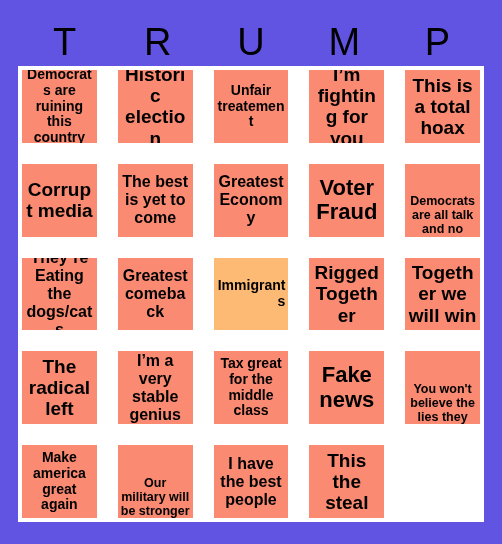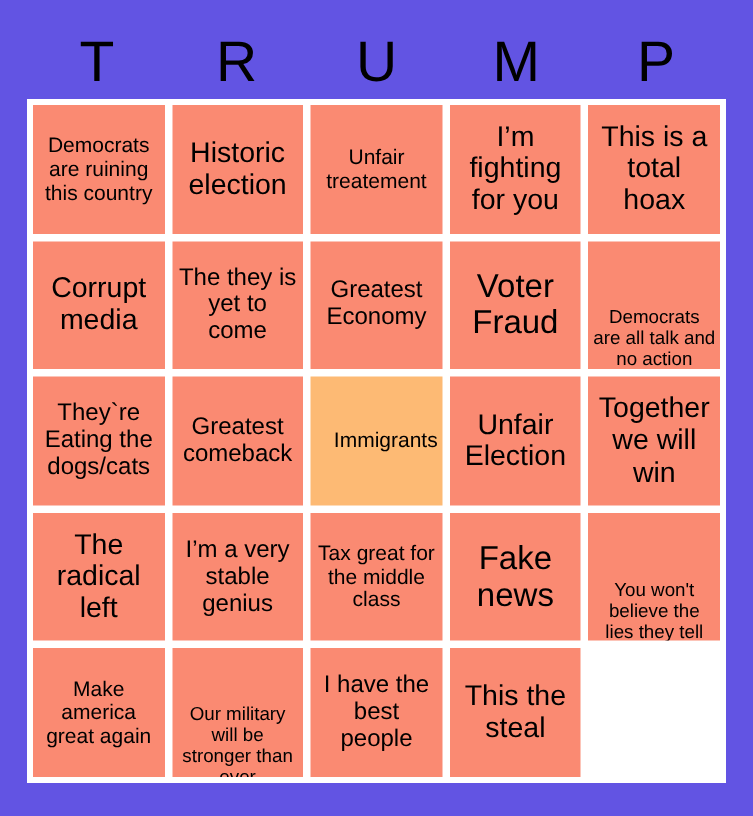--- a/index.html
+++ b/index.html
@@ -43,21 +43,22 @@
     left: 18px;
     top: 66px;
     width: 466px;
     height: 456px;
     background: #ffffff;
     box-sizing: border-box;
     padding: 4px;
     display: grid;
     grid-template-columns: repeat(5, 1fr);
     grid-template-rows: repeat(5, 1fr);
-    gap: 5px;
+    gap: 21px;
+    font-weight: bold;
   }
   .cell {
     background: #fa8a72;
     color: #000000;
     display: flex;
     align-items: center;
     justify-content: center;
     text-align: center;
     box-sizing: border-box;
     padding: 2px 3px;
@@ -108,42 +109,42 @@
       <div class="cell">
         <span class="cell-text fs-l">I’m fighting for you</span>
       </div>
       <div class="cell">
         <span class="cell-text fs-l">This is a total hoax</span>
       </div>
       <div class="cell">
         <span class="cell-text fs-xl">Corrupt media</span>
       </div>
       <div class="cell">
-        <span class="cell-text fs-m">The they is yet to come</span>
+        <span class="cell-text fs-m">The best is yet to come</span>
       </div>
       <div class="cell">
         <span class="cell-text fs-m">Greatest Economy</span>
       </div>
       <div class="cell">
         <span class="cell-text fs-xxl">Voter Fraud</span>
       </div>
       <div class="cell">
         <span class="cell-text fs-xs">Democrats are all talk and no action</span>
       </div>
       <div class="cell">
         <span class="cell-text fs-m">They`re Eating the dogs/cats</span>
       </div>
       <div class="cell">
         <span class="cell-text fs-m">Greatest comeback</span>
       </div>
       <div class="cell marked">
         <span class="cell-text fs-s">Immigrants</span>
       </div>
       <div class="cell">
-        <span class="cell-text fs-l">Unfair Election</span>
+        <span class="cell-text fs-l">Rigged Together</span>
       </div>
       <div class="cell">
         <span class="cell-text fs-l">Together we will win</span>
       </div>
       <div class="cell">
         <span class="cell-text fs-xl">The radical left</span>
       </div>
       <div class="cell">
         <span class="cell-text fs-m">I’m a very stable genius</span>
       </div>

